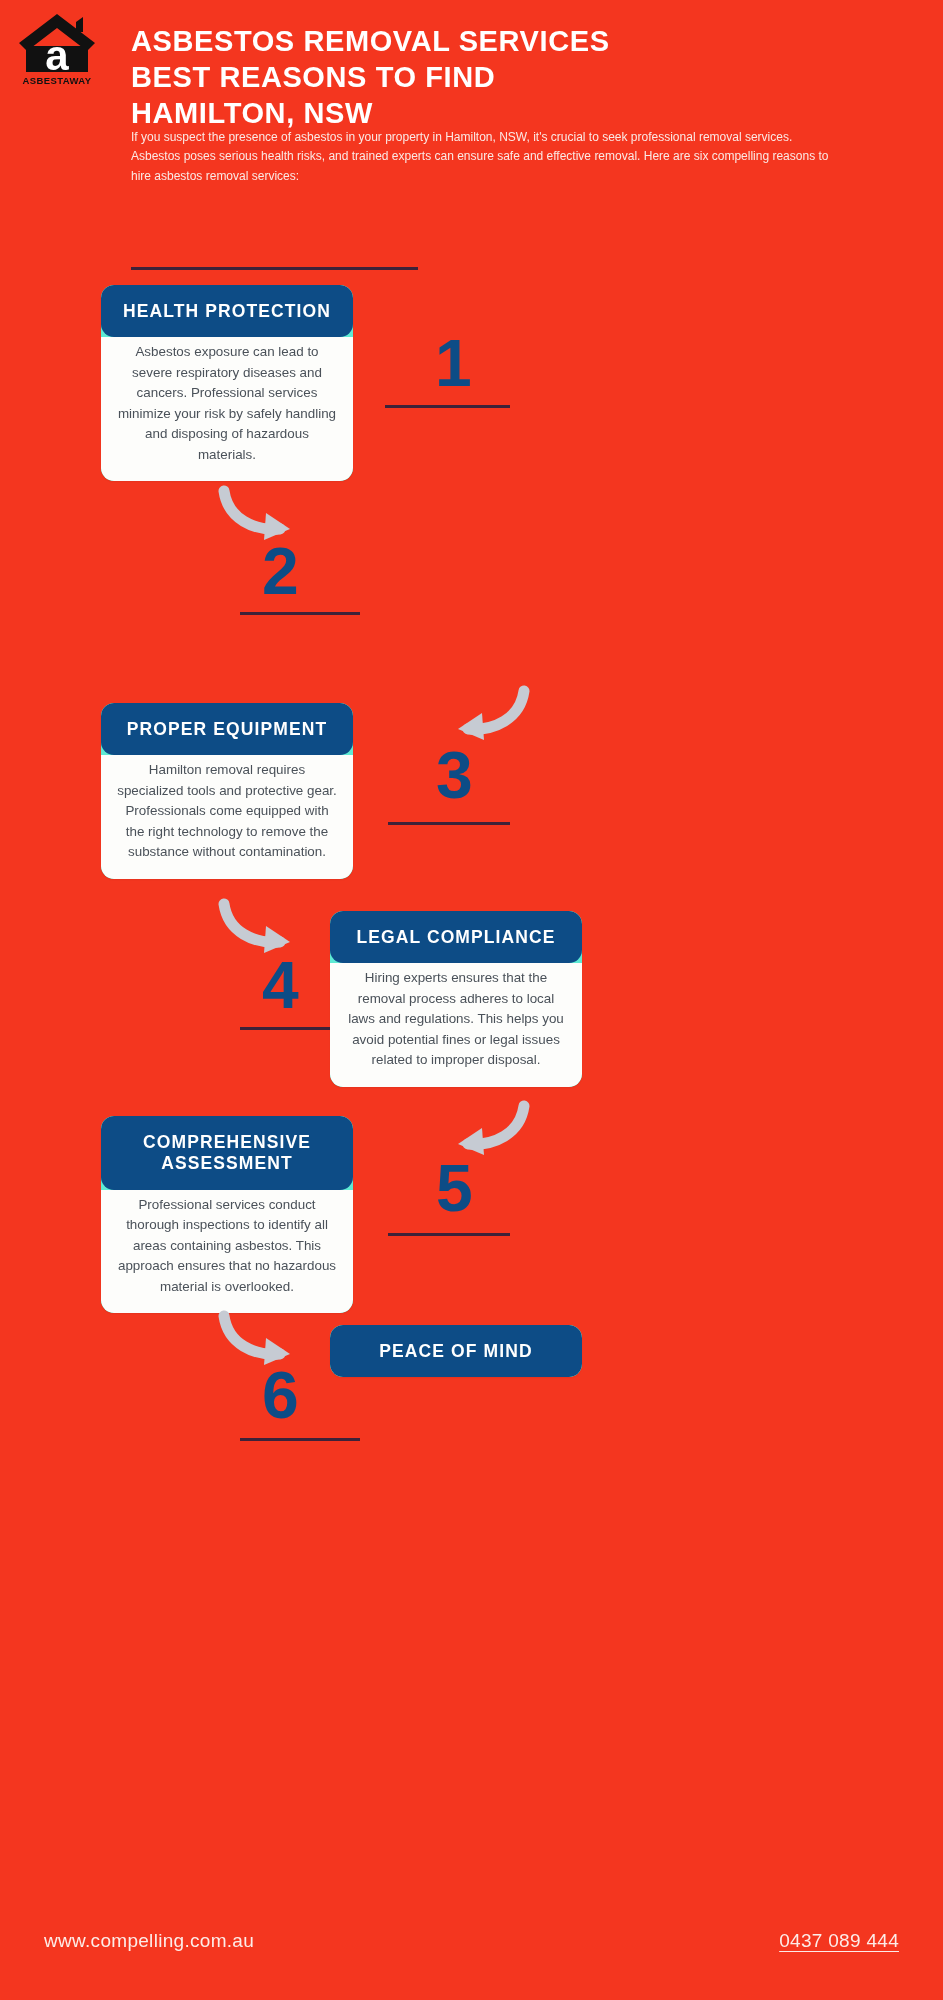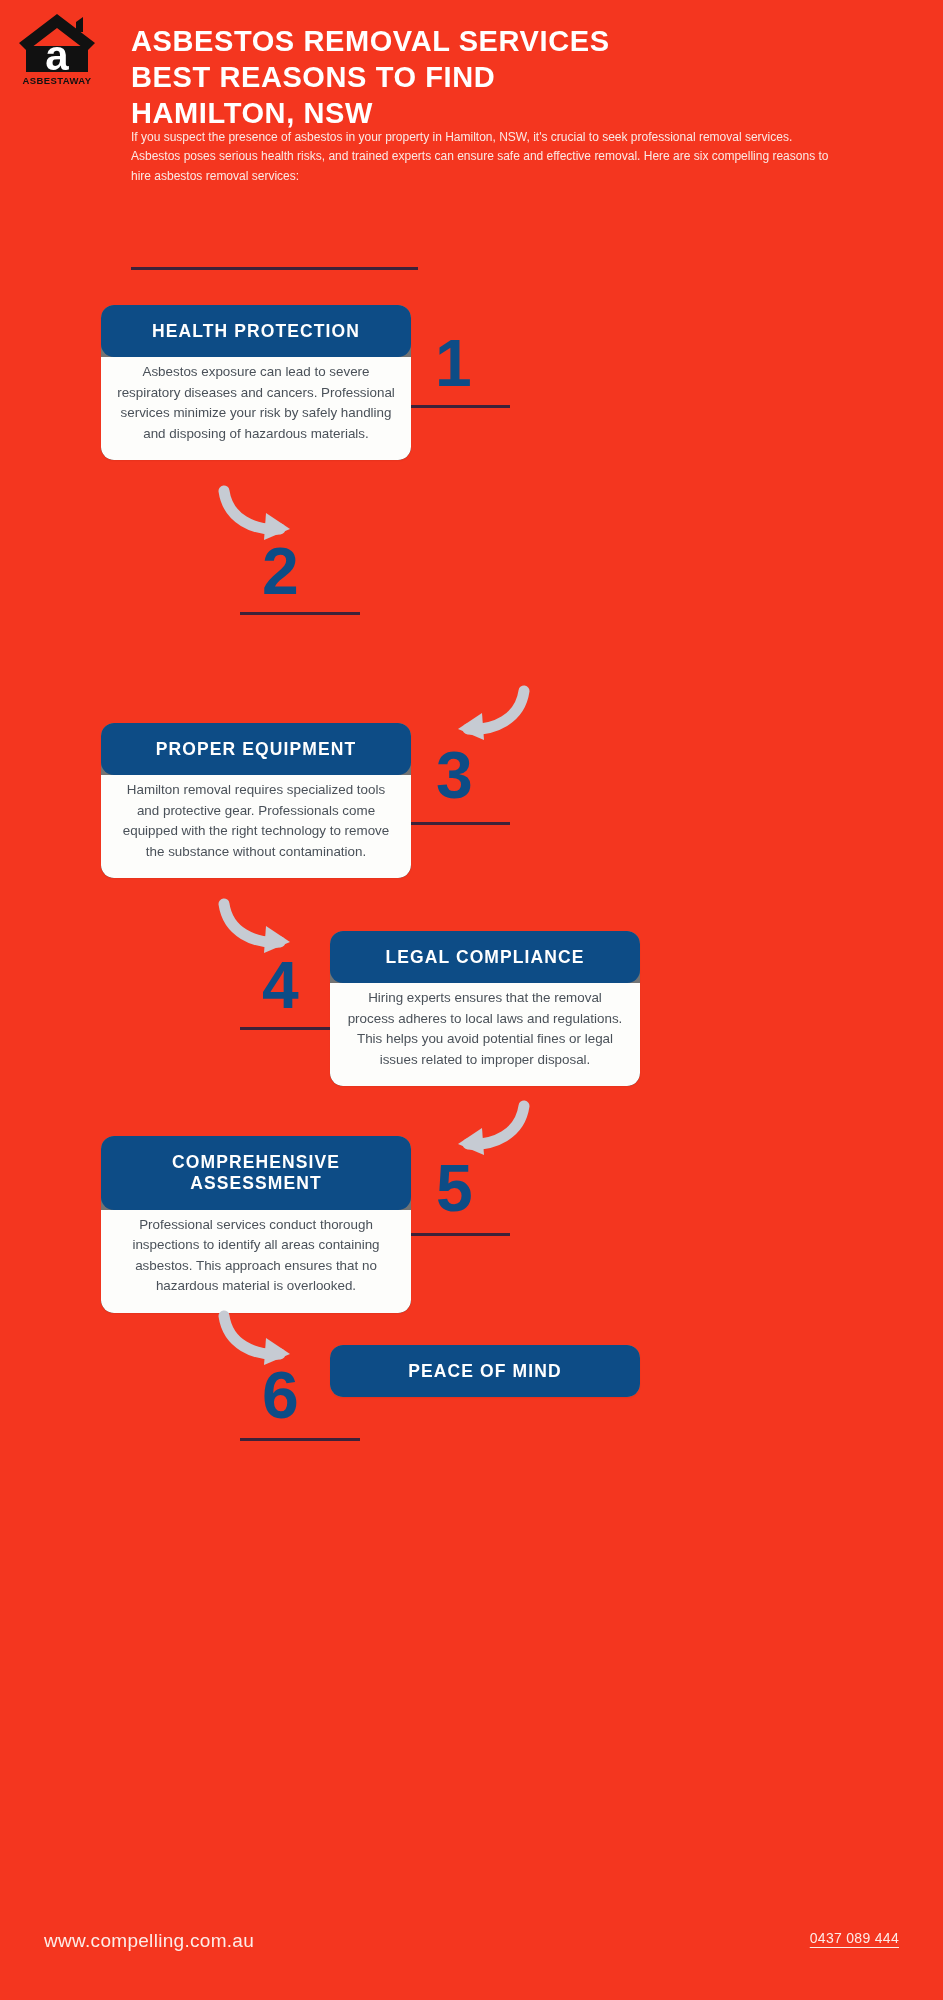--- a/index.html
+++ b/index.html
@@ -67,26 +67,25 @@
     left: 131px;
     top: 267px;
     width: 287px;
     height: 3px;
     background: #3d2239;
   }
 
   
   .card {
     position: absolute;
-    width: 310px;
+    width: 252px;
     border-radius: 13px;
-    background: #737373;
+    background: #5eead4;
     overflow: hidden;
     box-shadow: 0 1px 2px rgba(0,0,0,0.06);
-    margin-top: 20px;
   }
   .card-head {
     background: #0d4c86;
     border-radius: 13px;
     padding: 16px 14px 15px 14px;
     text-align: center;
     position: relative;
     z-index: 2;
   }
   .card-title {
@@ -147,21 +146,21 @@
     top: 0px;
     color: #fdece8;
     font-size: 19px;
     letter-spacing: 0.3px;
   }
   .footer-phone {
     position: absolute;
     right: 44px;
     top: 0px;
     color: #fdece8;
-    font-size: 14px;
+    font-size: 19px;
     letter-spacing: 0.3px;
     text-decoration: underline;
     text-underline-offset: 4px;
   }
 </style>
 </head>
 <body>
 
 <div class="page">
 

